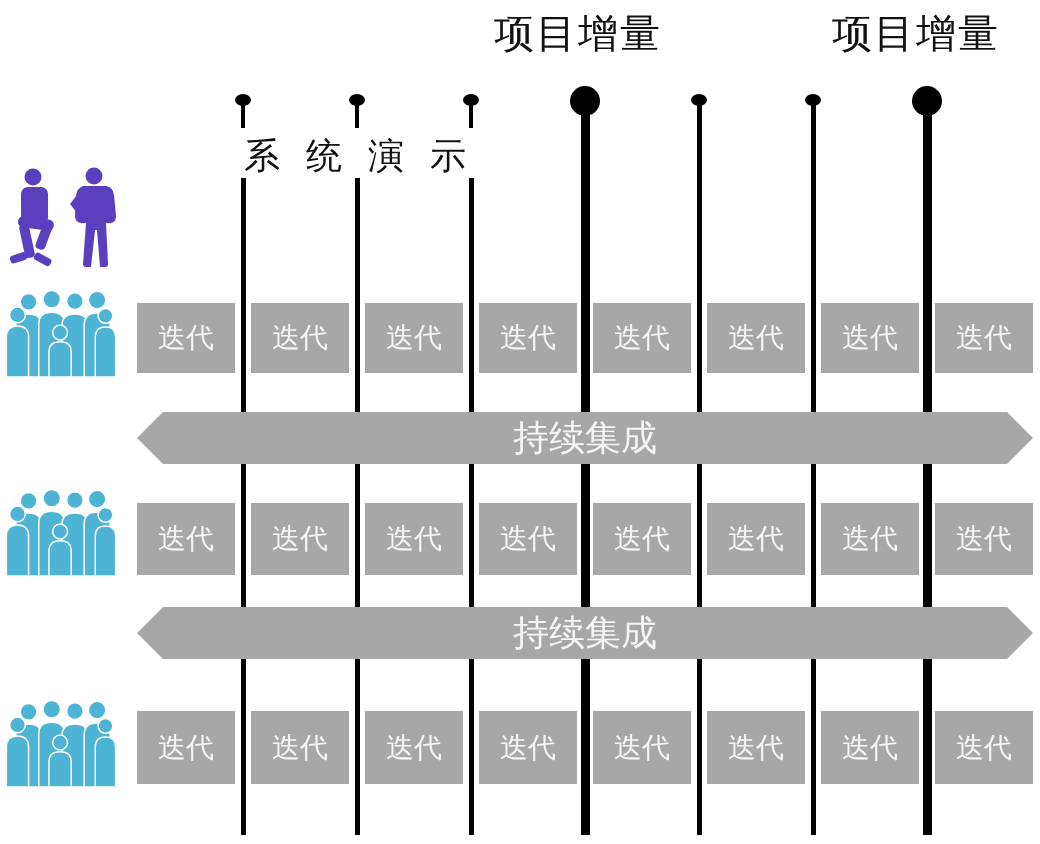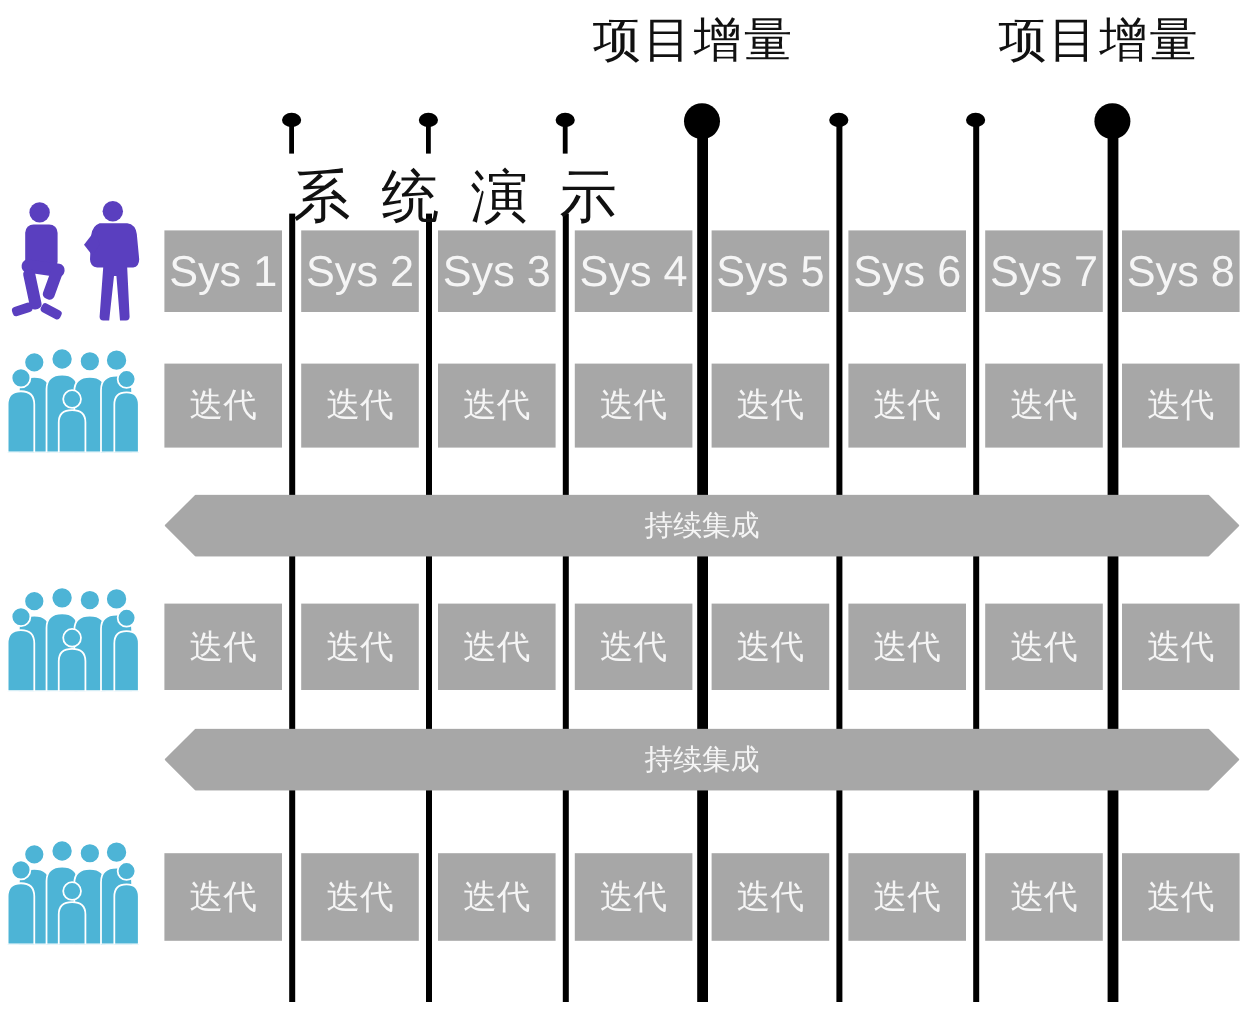--- a/index.html
+++ b/index.html
@@ -15,41 +15,41 @@
   .pinhead{position:absolute;background:var(--line_black,#000);z-index:2;}
   .pinhead.small{width:16px;height:12px;border-radius:50%;top:94px;}
   .pinhead.big{width:30px;height:30px;border-radius:50%;top:86px;}
   .pinstem{position:absolute;width:4px;background:var(--line_black,#000);top:104px;height:24px;z-index:2;}
   
   .increment-label{
     position:absolute;top:6px;width:170px;text-align:center;
     font-size:40px;font-weight:normal;color:#111;letter-spacing:2px;white-space:nowrap;z-index:2;
   }
   .sysdemo-label{
-    position:absolute;top:132px;left:244px;font-size:48px;color:#111;
+    position:absolute;top:132px;left:244px;font-size:36px;color:#111;
     letter-spacing:26px;white-space:nowrap;z-index:2;
   }
   
   .row{
     position:absolute;left:137px;width:896px;display:grid;
     grid-template-columns:repeat(8,1fr);column-gap:16px;z-index:2;
   }
   .cell{
     background:var(--box_gray,#a7a7a7);color:var(--box_text,#f5f5f5);
     display:flex;align-items:center;justify-content:center;white-space:nowrap;
   }
   .sys-row{top:192px;height:68px;font-size:36px;}
   .iter-row{top:303px;height:70px;font-size:28px;}
   .iter-row.r2{top:503px;height:72px;}
   .iter-row.r3{top:711px;height:73px;}
   
   .ci-bar{
     position:absolute;left:137px;width:896px;height:52px;background:var(--box_gray,#a7a7a7);
     display:flex;align-items:center;justify-content:center;
-    color:var(--box_text,#f5f5f5);font-size:24px;z-index:3;
+    color:var(--box_text,#f5f5f5);font-size:36px;z-index:3;
     clip-path:polygon(0 50%,26px 0,calc(100% - 26px) 0,100% 50%,calc(100% - 26px) 100%,26px 100%);
   }
   .ci-bar.b1{top:412px;}
   .ci-bar.b2{top:607px;}
   
   .people{position:absolute;z-index:2;}
   .purple-pair{left:6px;top:166px;}
   .crowd1{left:4px;top:289px;}
   .crowd2{left:4px;top:488px;}
   .crowd3{left:4px;top:699px;}
@@ -145,30 +145,20 @@
         <path d="M85,95 L85,39 Q85,26 99,26 Q113,26 113,39 L113,95 Z"></path>
       <circle cx="13" cy="28" r="8.5"></circle>
         <path d="M1,95 L1,52 Q1,40 13,40 Q25,40 25,52 L25,95 Z"></path>
       <circle cx="108" cy="29" r="8"></circle>
         <path d="M97,95 L97,52 Q97,41 108,41 Q119,41 119,52 L119,95 Z"></path>
       <circle cx="59" cy="47" r="8"></circle>
         <path d="M47,95 L47,68 Q47,57 59,57 Q71,57 71,68 L71,95 Z"></path>
     </g>
   </svg>
 
-  <div class="row sys-row">
-    <div class="cell">Sys 1</div>
-    <div class="cell">Sys 2</div>
-    <div class="cell">Sys 3</div>
-    <div class="cell">Sys 4</div>
-    <div class="cell">Sys 5</div>
-    <div class="cell">Sys 6</div>
-    <div class="cell">Sys 7</div>
-    <div class="cell">Sys 8</div>
-  </div>
 
   <div class="row iter-row">
     <div class="cell">迭代</div>
     <div class="cell">迭代</div>
     <div class="cell">迭代</div>
     <div class="cell">迭代</div>
     <div class="cell">迭代</div>
     <div class="cell">迭代</div>
     <div class="cell">迭代</div>
     <div class="cell">迭代</div>

